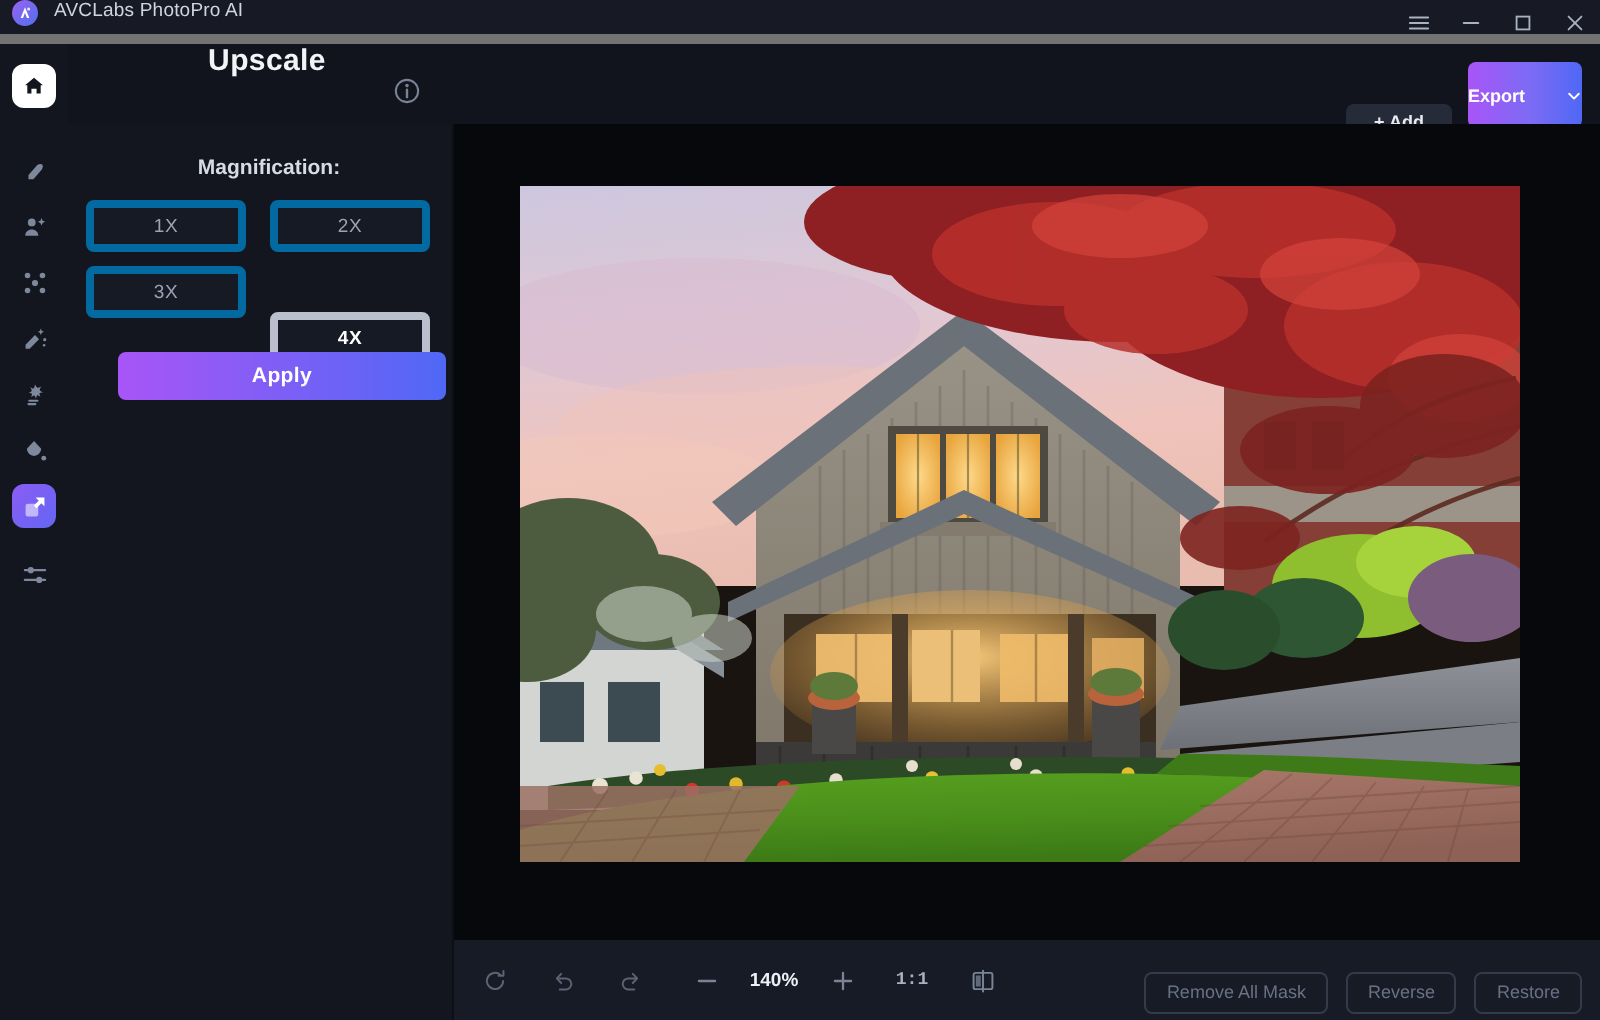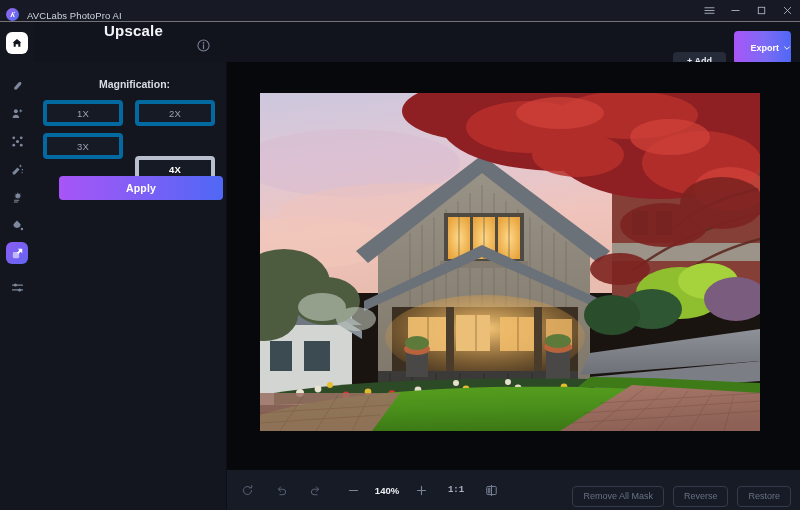--- a/index.html
+++ b/index.html
@@ -14,22 +14,22 @@
     position: relative;
     width: 800px; height: 510px;
     background: #11141c;
   }
 
   
   .titlebar {
     position: absolute; left: 0; top: 0;
     width: 800px; height: 22px;
     background: #171a24;
-    display: flex; align-items: flex-end;
-    border-bottom: 1px solid #737373;
+    display: flex; align-items: flex-start;
+    border-bottom: 5px solid #737373;
   }
   .logo {
     width: 13px; height: 13px; margin-left: 6px;
     border-radius: 50%;
     background: linear-gradient(135deg, #9a63f0 0%, #4f6ff0 100%);
     display: flex; align-items: center; justify-content: center;
     flex: none;
   }
   .logo svg { display: block; }
   .app-title {
@@ -146,21 +146,21 @@
     display: flex; align-items: center; justify-content: center;
     gap: 3px;
     margin-top: 21px;
   }
   .export-btn {
     position: absolute; left: 734px; top: 31px;
     width: 57px; height: 33px;
     border-radius: 4px;
     background: linear-gradient(90deg, #a855f7 0%, #7c6bf5 55%, #4f68f5 100%);
     color: #ffffff; font-size: 9px; font-weight: bold;
-    display: flex; align-items: center; justify-content: flex-end;
+    display: flex; align-items: center; justify-content: space-between;
     gap: 4px;
   }
   .export-btn svg { display: block; }
 
   
   .canvas {
     position: absolute; left: 227px; top: 62px;
     width: 573px; height: 408px;
     background: #07080c;
   }

